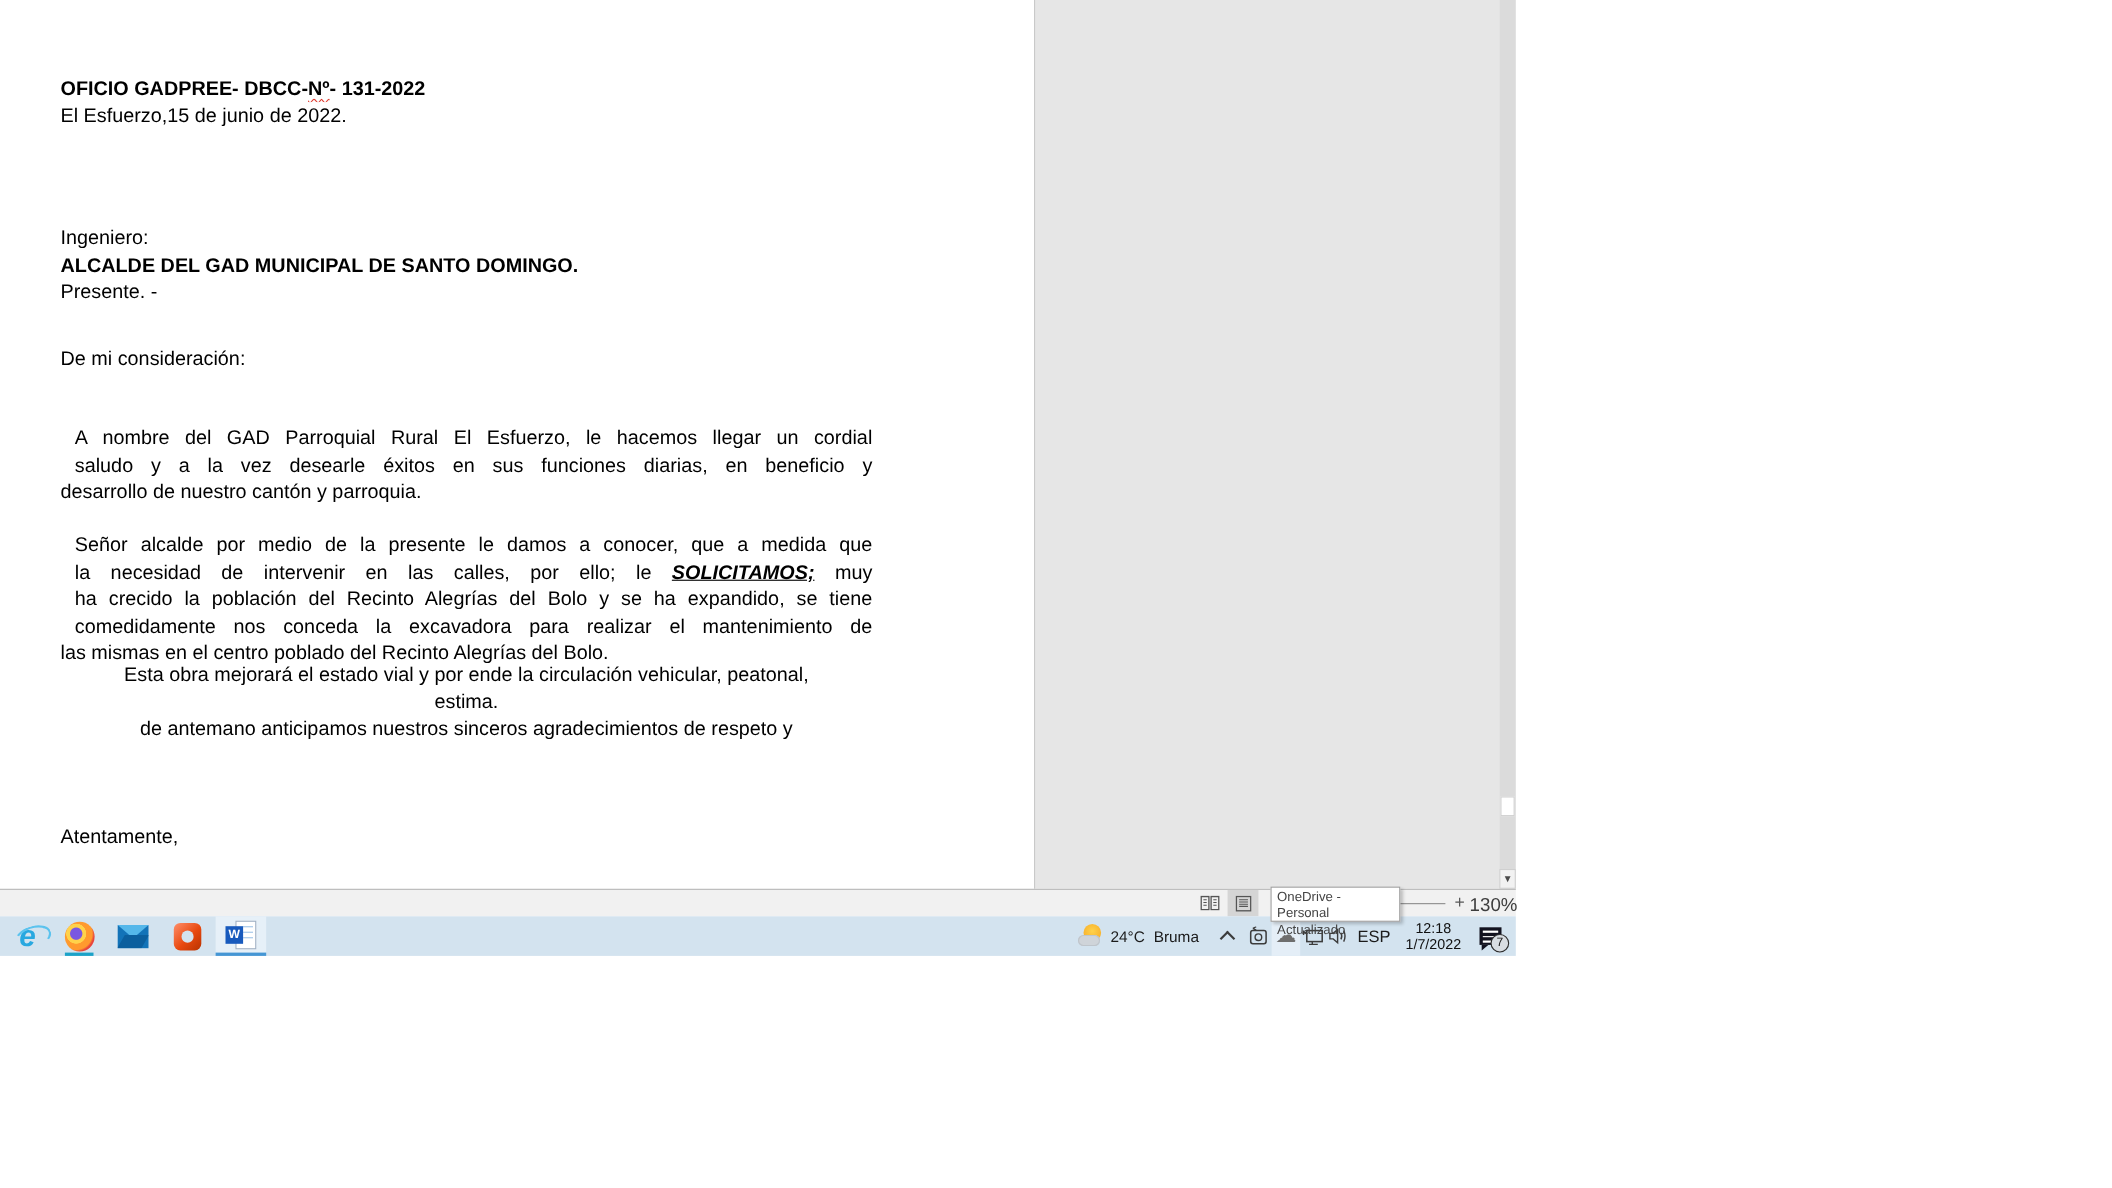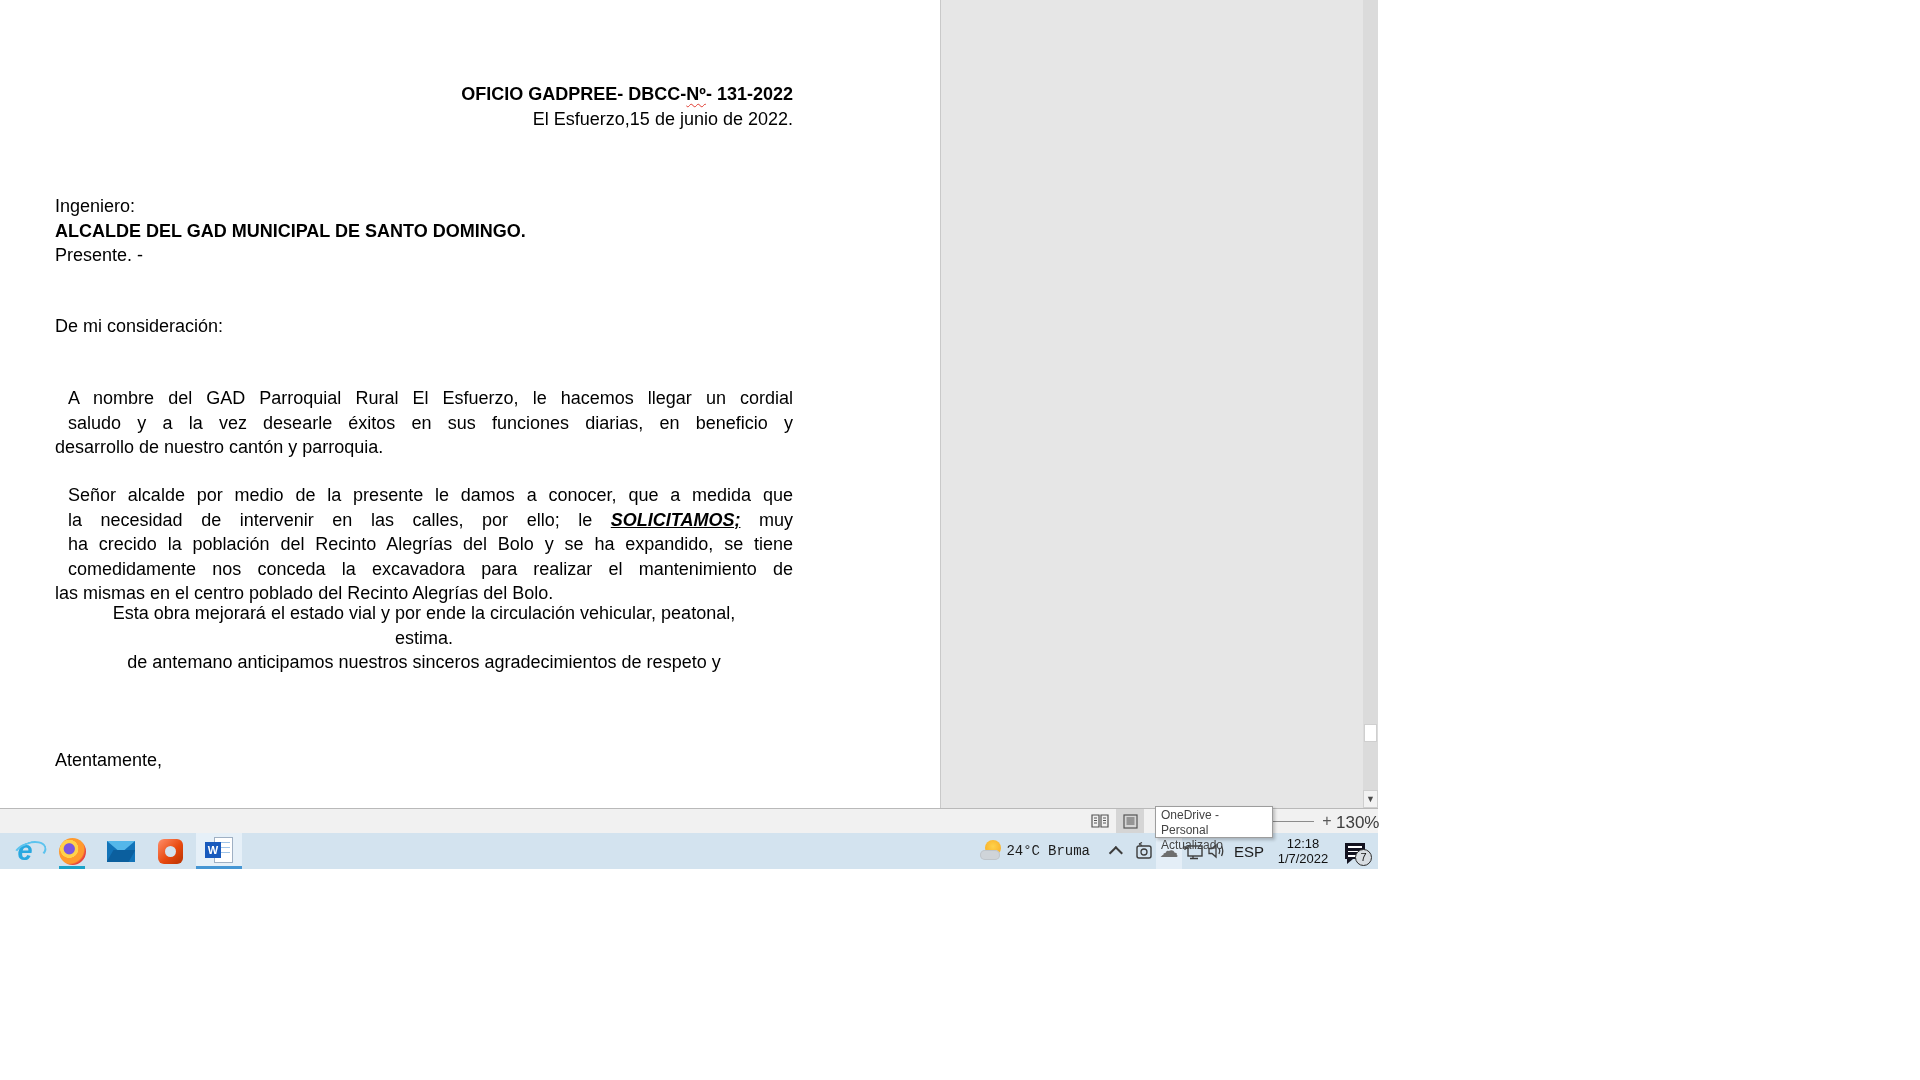--- a/index.html
+++ b/index.html
@@ -13,23 +13,23 @@
   .doc-canvas { position:absolute; left:940px; top:0; width:423px; height:808px;
                 background:#e6e6e6; border-left:1px solid #c9c9c9; }
   .v-scrollbar{ position:absolute; left:1363px; top:0; width:15px; height:808px; background:#dbdbdb; }
   .scroll-thumb{ position:absolute; left:1px; top:724px; width:13px; height:18px; background:#ffffff;
                  border:1px solid #cfcfcf; }
   .scroll-down { position:absolute; left:0; top:790px; width:15px; height:18px; background:#f2f2f2;
                  border:1px solid #cfcfcf; color:#4a4a4a; font-size:9px; line-height:16px; text-align:center; cursor:pointer; }
 
   
   .text-col { position:absolute; left:55px; width:738px; font-size:18px; line-height:24.5px; color:#000; }
-  .t-title   { top:82px;  text-align:right; }
+  .t-title   { top:68px;  text-align:left; }
   .t-title .b { font-weight:bold; }
-  .t-recip   { top:194px; }
+  .t-recip   { top:204px; }
   .t-salut   { top:314px; }
   .t-p1      { top:386px; }
   .t-p2      { top:483px; }
   .t-p3      { top:601px;text-align:center; }
   .t-close   { top:748px; }
   .jline      { text-align:justify; text-align-last:justify;margin-left:13px; }
   .bold       { font-weight:bold; }
   .emph       { font-weight:bold; font-style:italic; text-decoration:underline; }
   .misspell   { text-decoration:underline wavy #e03c31 1px; text-underline-offset:3px; }
 
@@ -77,21 +77,21 @@
   .office-o::after{ content:""; position:absolute; left:7px; top:7px; width:11px; height:11px;
                     border-radius:50%; background:#d3e3ef; }
   .word-icon { position:relative; width:28px; height:26px; }
   .word-page { position:absolute; right:0; top:0; width:19px; height:26px; background:#fff; border:1px solid #9fb0c4; }
   .word-page i { display:block; height:1px; background:#9fc4e8; margin:4px 2px 0 6px; }
   .word-w    { position:absolute; left:0; top:5px; width:16px; height:16px; background:#185abd; color:#fff;
                font-size:11px; font-weight:bold; text-align:center; line-height:16px; }
 
   
   .tb-text { font-size:14px; color:#1b1b1b; }
-  .weather-wrap { left:980px; width:110px; gap:8px;font-family:Liberation Mono, monospace; }
+  .weather-wrap { left:980px; width:110px; gap:8px; }
   .sun { position:relative; width:24px; height:24px; }
   .sun::before { content:""; position:absolute; left:5px; top:1px; width:16px; height:16px; border-radius:50%;
                  background:radial-gradient(circle at 50% 40%, #ffd24a, #f5a623); }
   .sun::after  { content:""; position:absolute; left:0px; top:11px; width:20px; height:10px; border-radius:8px;
                  background:#cfd4d9; box-shadow:0 0 0 1px #bfc5cb inset; }
   .chev { left:1105px; width:26px; }
   .chev span { width:10px; height:10px; border-left:2px solid #3c3c3c; border-top:2px solid #3c3c3c;
                transform:rotate(45deg) translateY(3px); }
   .tray-ic { width:26px; }
   .meet  { left:1132px; } .cloud { left:1156px; background:#e4eef7; } .net { left:1181px; } .spk { left:1204px; }

